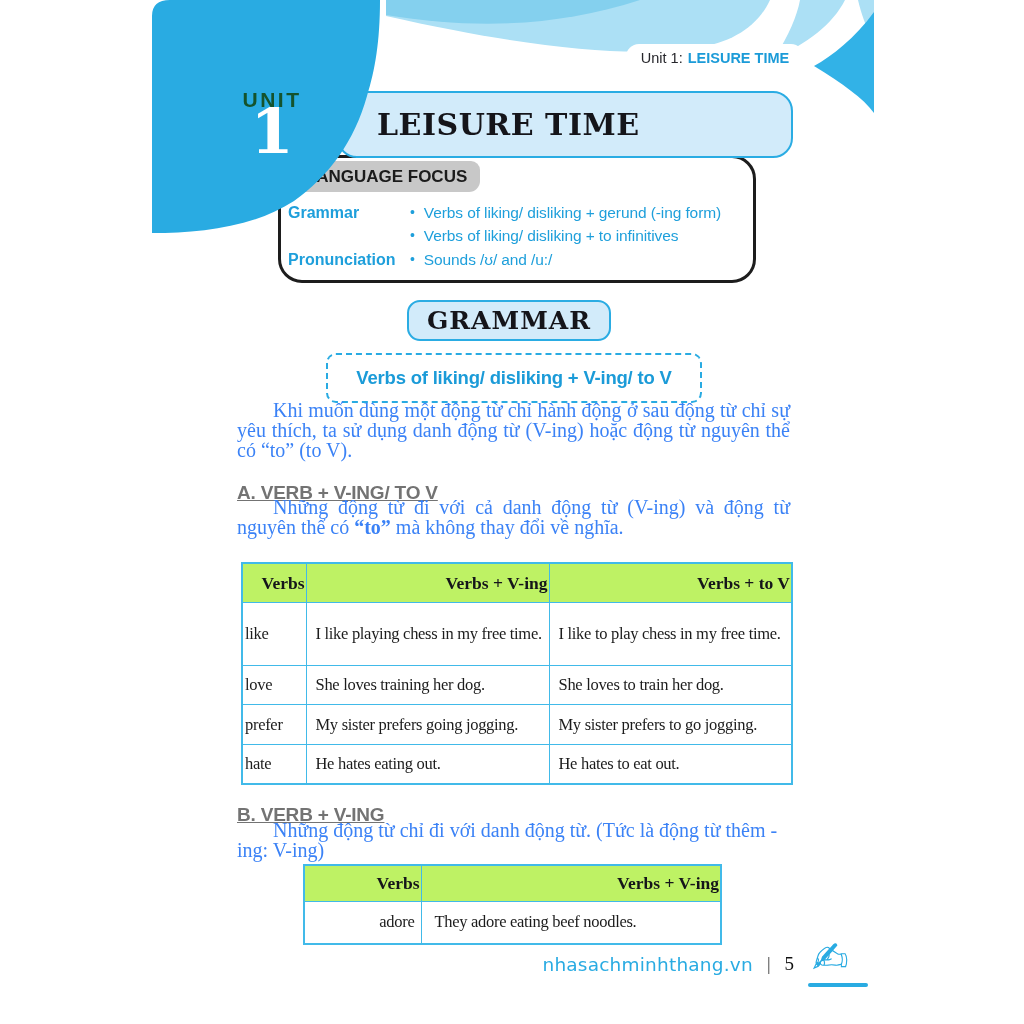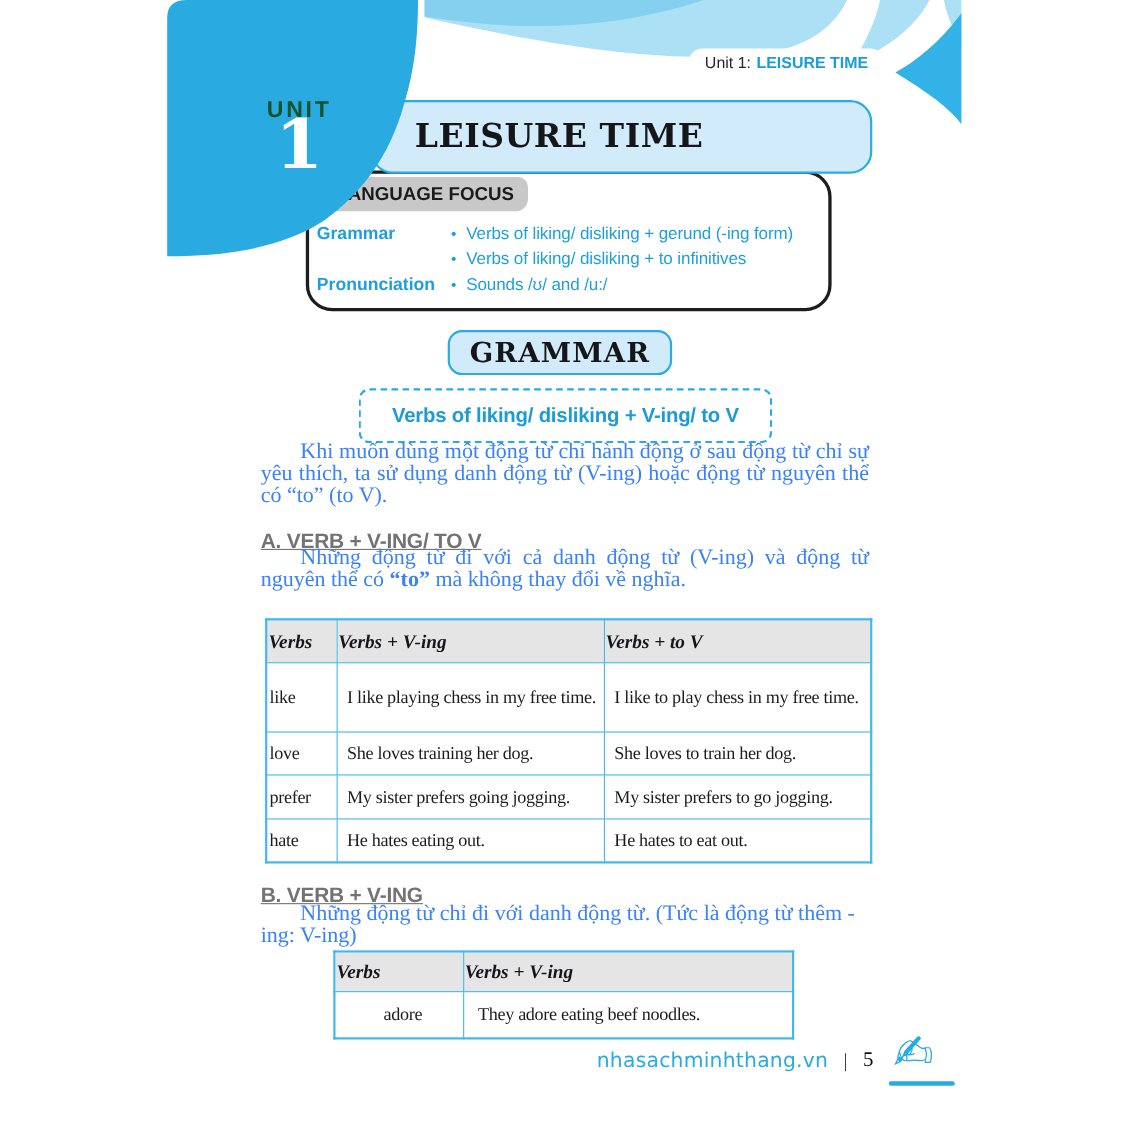--- a/index.html
+++ b/index.html
@@ -49,21 +49,21 @@
   .para{position:absolute;left:237px;width:553px;font-size:20px;line-height:20px;
         text-align:justify;color:#3b82f6;}
   .indent{text-indent:36px;}
   .sec-head{position:absolute;left:237px;font-family:"Liberation Sans",sans-serif;font-weight:bold;
             font-size:19px;letter-spacing:-.2px;color:#737373;white-space:nowrap;text-decoration:underline;}
 
   
   table{border-collapse:collapse;table-layout:fixed;}
   .blue-table{position:absolute;border:2.5px solid #41bae9;background:#fff;}
   .blue-table th,.blue-table td{border:1.5px solid #41bae9;overflow:hidden;}
-  .blue-table th{background:#e5e5e5;font-weight:bold;font-size:17.5px;text-align:left;color:#15151a;font-style:italic;}
+  .blue-table th{background:#bef264;font-weight:bold;font-size:17.5px;text-align:right;color:#15151a;}
   .blue-table td{font-size:16.5px;letter-spacing:-.3px;color:#1c1c1c;padding:4px 6px 4px 9px;vertical-align:middle;}
   .blue-table td.verb{text-align:left;padding:4px 2px;}
   .blue-table td.nw{white-space:nowrap;}
   .blue-table td.wrap{text-align:justify;line-height:26px;}
   #tableA{left:241px;top:562px;width:550px;}
   #tableB{left:303px;top:864px;width:417px;}
   #tableA th{height:36px;}
   #tableB th{height:33px;}
 
   
@@ -188,21 +188,21 @@
     <colgroup>
         <col style="width:117px">
         <col style="width:300px">
       </colgroup>
     <tbody>
         <tr>
       <th>Verbs</th>
       <th>Verbs + V-ing</th>
     </tr>
     <tr style="height:42px;">
-      <td style="text-align:center;padding-left:13px;margin-left:24px;">adore</td>
+      <td style="text-align:right;padding-left:13px;margin-left:24px;">adore</td>
       <td class="nw" style="padding-left:13px;">They adore eating beef noodles.</td>
     </tr>
   </tbody>
     </table>
 
   <div class="footer">
     <span class="site">nhasachminhthang.vn</span>
     <span class="sep">|</span>
     <span class="pagenum">5</span>
     <span class="hand-icon">

